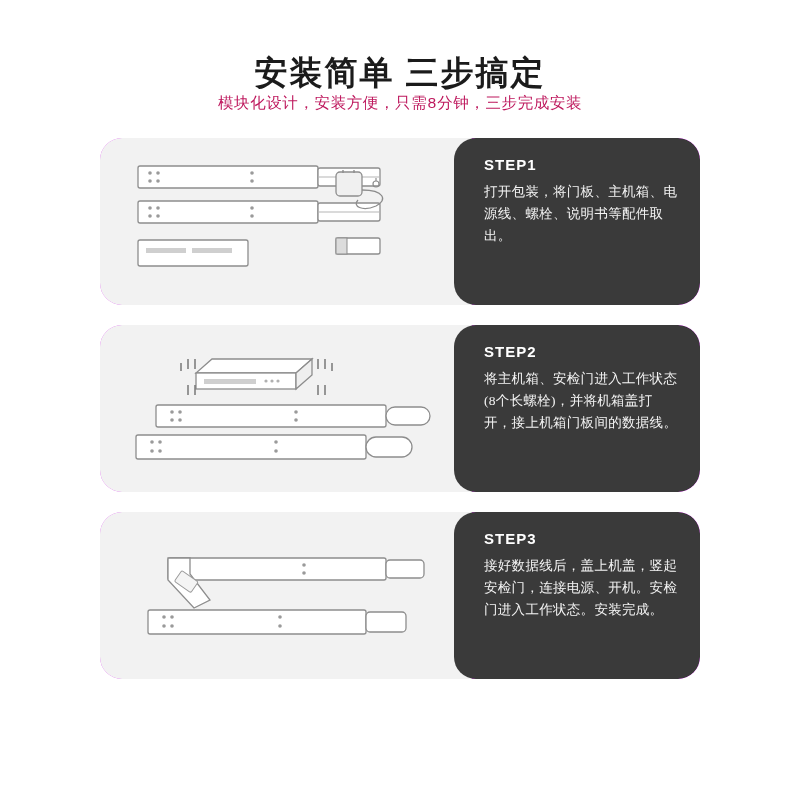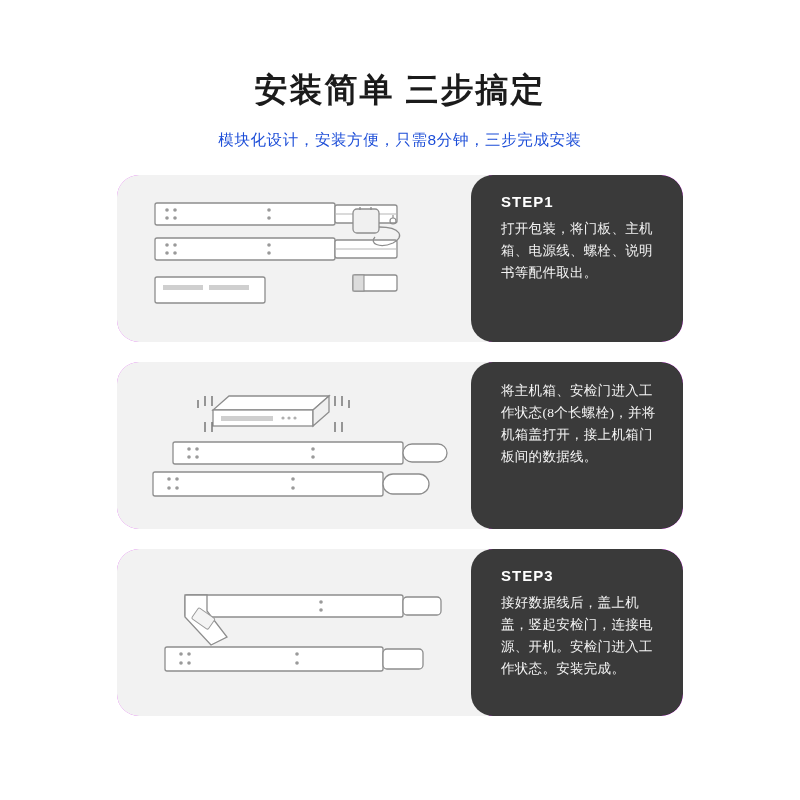--- a/index.html
+++ b/index.html
@@ -12,39 +12,39 @@
     background: #ffffff;
     font-family: "Liberation Sans", sans-serif;
     color: #222222;
     overflow: hidden;
   }
   .page {
     position: relative;
     width: 800px;
     height: 624px;
     box-sizing: border-box;
-    padding: 17px;
+    padding: 0;
   }
   .header {
     text-align: center;
     padding-top: 52px;
   }
   .title {
     font-size: 33px;
     font-weight: bold;
     letter-spacing: 2px;
     color: #1b1b1b;
     margin: 0;
     line-height: 1.25;
   }
   .subtitle {
     font-size: 15.5px;
-    color: #1d4ed8;
-    margin-top: 20px;
+    color: #be185d;
     letter-spacing: 0.6px;
+    font-family: Liberation Mono, monospace;
   }
   .steps {
     margin-top: 24px;
     padding: 0 100px;
     display: flex;
     flex-direction: column;
     gap: 20px;
   }
   .step-card {
     position: relative;
@@ -187,20 +187,21 @@
           <rect x="266" y="112" width="46" height="20" rx="10" fill="#ffffff" stroke="#8d8d8d" stroke-width="1.3"></rect>
           <circle cx="52" cy="117" r="1.8" fill="#9a9a9a"></circle>
           <circle cx="60" cy="117" r="1.8" fill="#9a9a9a"></circle>
           <circle cx="52" cy="126" r="1.8" fill="#9a9a9a"></circle>
           <circle cx="60" cy="126" r="1.8" fill="#9a9a9a"></circle>
           <circle cx="176" cy="117" r="1.8" fill="#9a9a9a"></circle>
           <circle cx="176" cy="126" r="1.8" fill="#9a9a9a"></circle>
         </svg>
       </div>
       <div class="dark">
+        <div class="step-label">STEP2</div>
         <div class="step-text">将主机箱、安检门进入工作状态(8个长螺栓)，并将机箱盖打开，接上机箱门板间的数据线。</div>
       </div>
     </div>
 
     <div class="step-card">
       <div class="illus">
         <svg class="illus-svg" width="372" height="167" viewBox="0 0 372 167">
 
           <rect x="68" y="46" width="218" height="22" rx="2" fill="#ffffff" stroke="#8d8d8d" stroke-width="1.3"></rect>
           <rect x="286" y="48" width="38" height="18" rx="4" fill="#ffffff" stroke="#8d8d8d" stroke-width="1.3"></rect>

